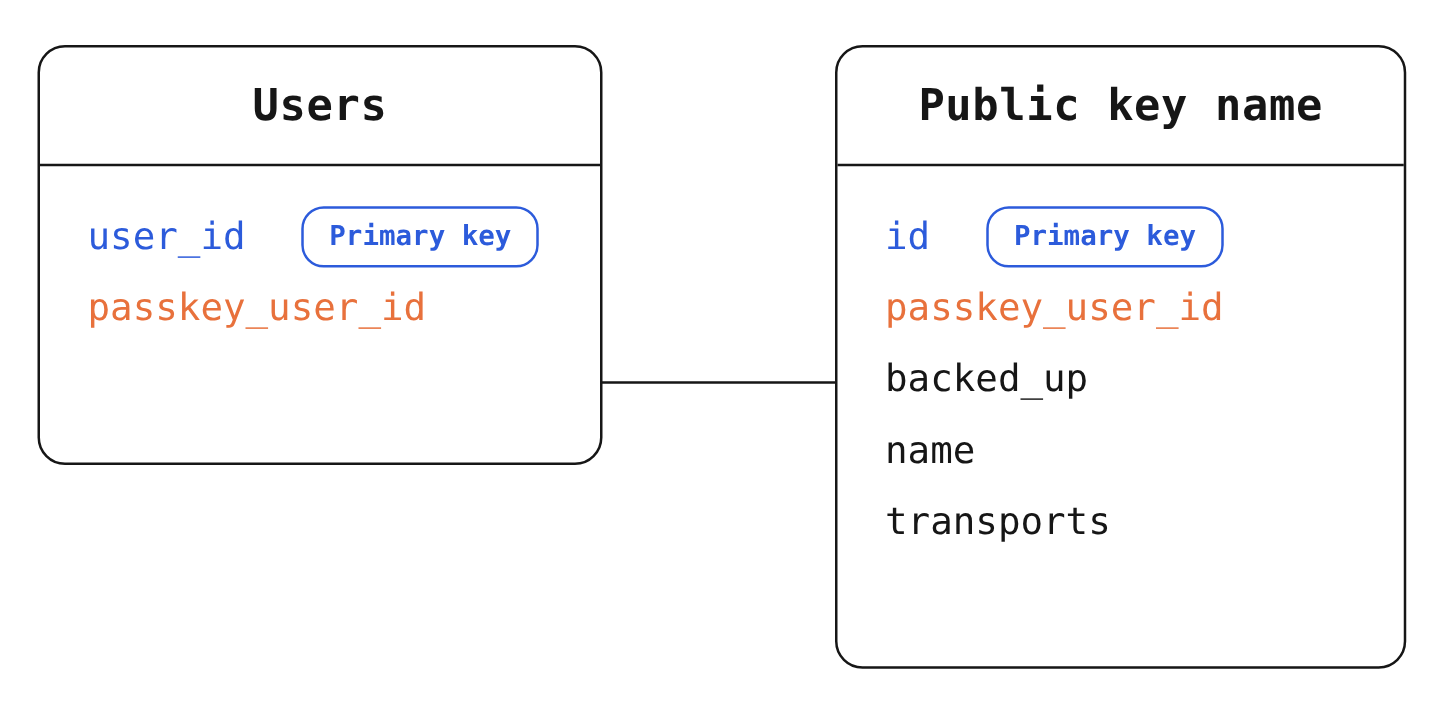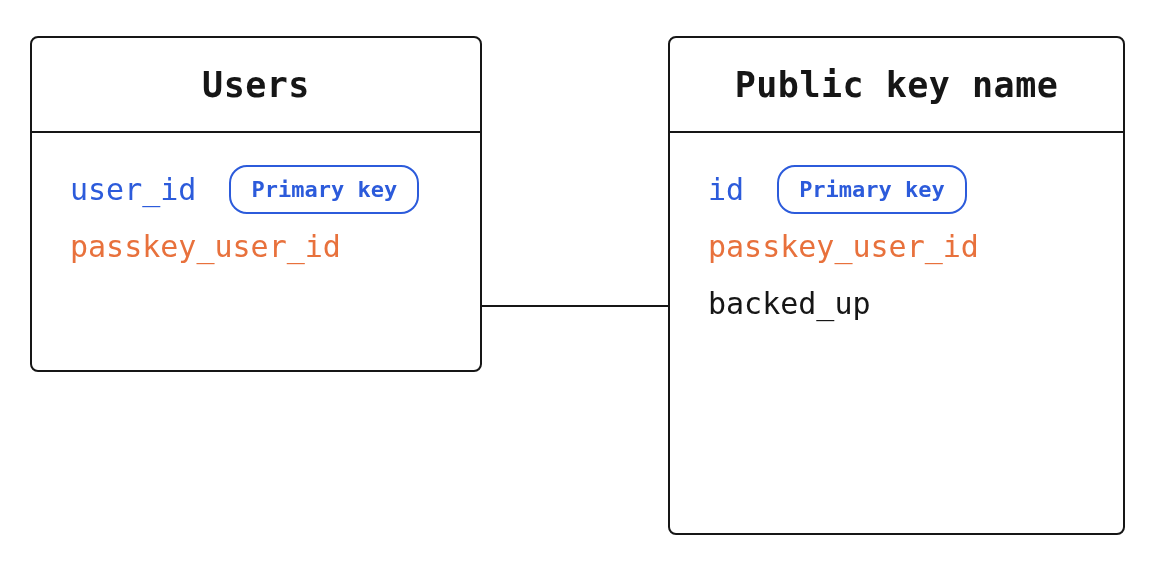--- a/index.html
+++ b/index.html
@@ -12,21 +12,21 @@
     width: 1154px;
     height: 572px;
     background: var(--bg, #ffffff);
     font-family: "DejaVu Sans Mono", "Liberation Mono", monospace;
     overflow: hidden;
   }
   .table-box {
     position: absolute;
     background: var(--bg, #ffffff);
     border: 2px solid var(--line, #161616);
-    border-radius: 8px;
+    border-radius: 22px;
     box-sizing: border-box;
   }
   .table-box.users {
     left: 30px;
     top: 36px;
     width: 452px;
     height: 336px;
   }
   .table-box.creds {
     left: 668px;
@@ -48,21 +48,21 @@
     letter-spacing: 0.5px;
     white-space: nowrap;
   }
   .table-fields {
     padding: 28px 20px 0 38px;
   }
   .field-row {
     height: 57px;
     display: flex;
     align-items: center;
-    gap: 33px;
+    gap: 45px;
   }
   .field-name {
     font-size: 30px;
     color: var(--line, #161616);
     white-space: nowrap;
   }
   .field-name.c-blue   { color: var(--blue, #2c5bdb); }
   .field-name.c-orange { color: var(--orange, #e8713c); }
   .badge {
     display: inline-flex;
@@ -117,16 +117,22 @@
       <div class="field-row">
         <span class="field-name c-blue">id</span>
         <span class="badge">Primary key</span>
       </div>
       <div class="field-row">
         <span class="field-name c-orange">passkey_user_id</span>
       </div>
       <div class="field-row">
         <span class="field-name">backed_up</span>
       </div>
+      <div class="field-row">
+        <span class="field-name">name</span>
+      </div>
+      <div class="field-row">
+        <span class="field-name">transports</span>
+      </div>
     </div>
   </div>
 
 </div>
 
 </body></html>

